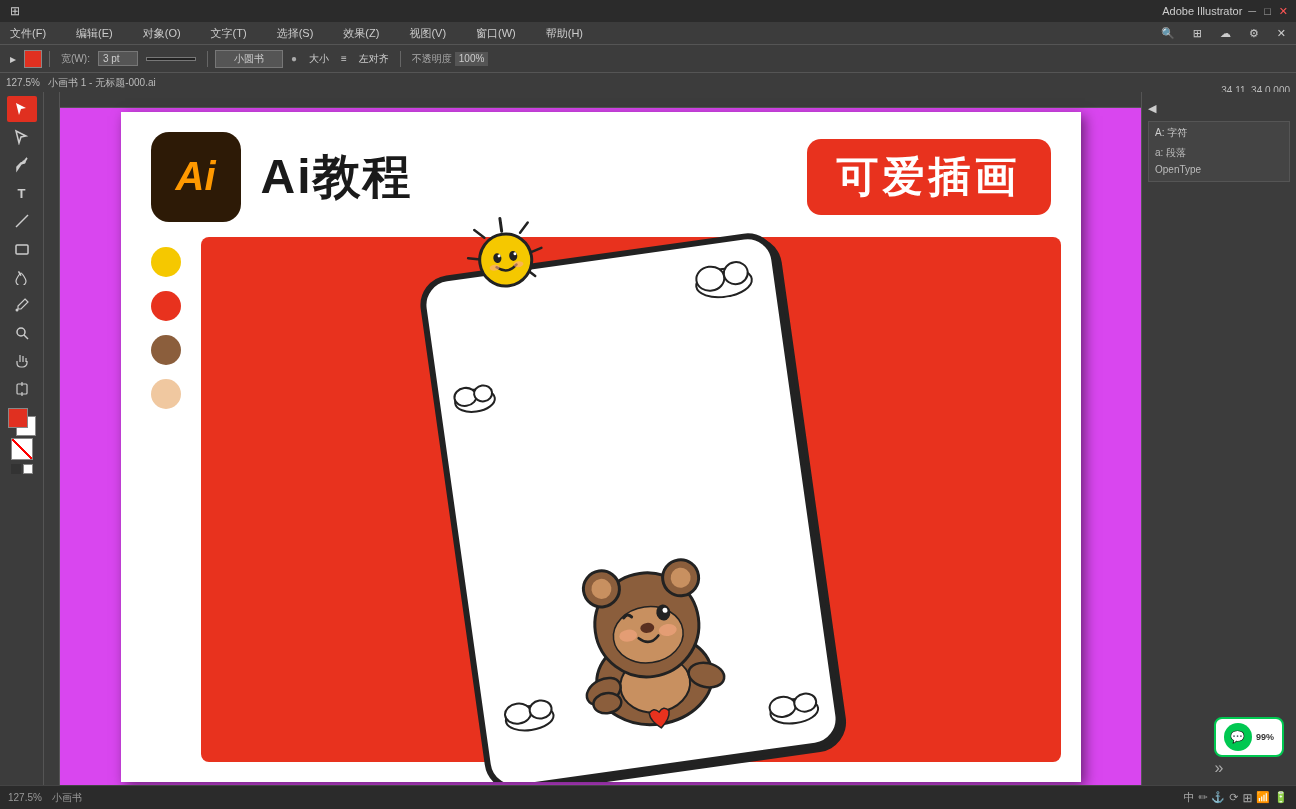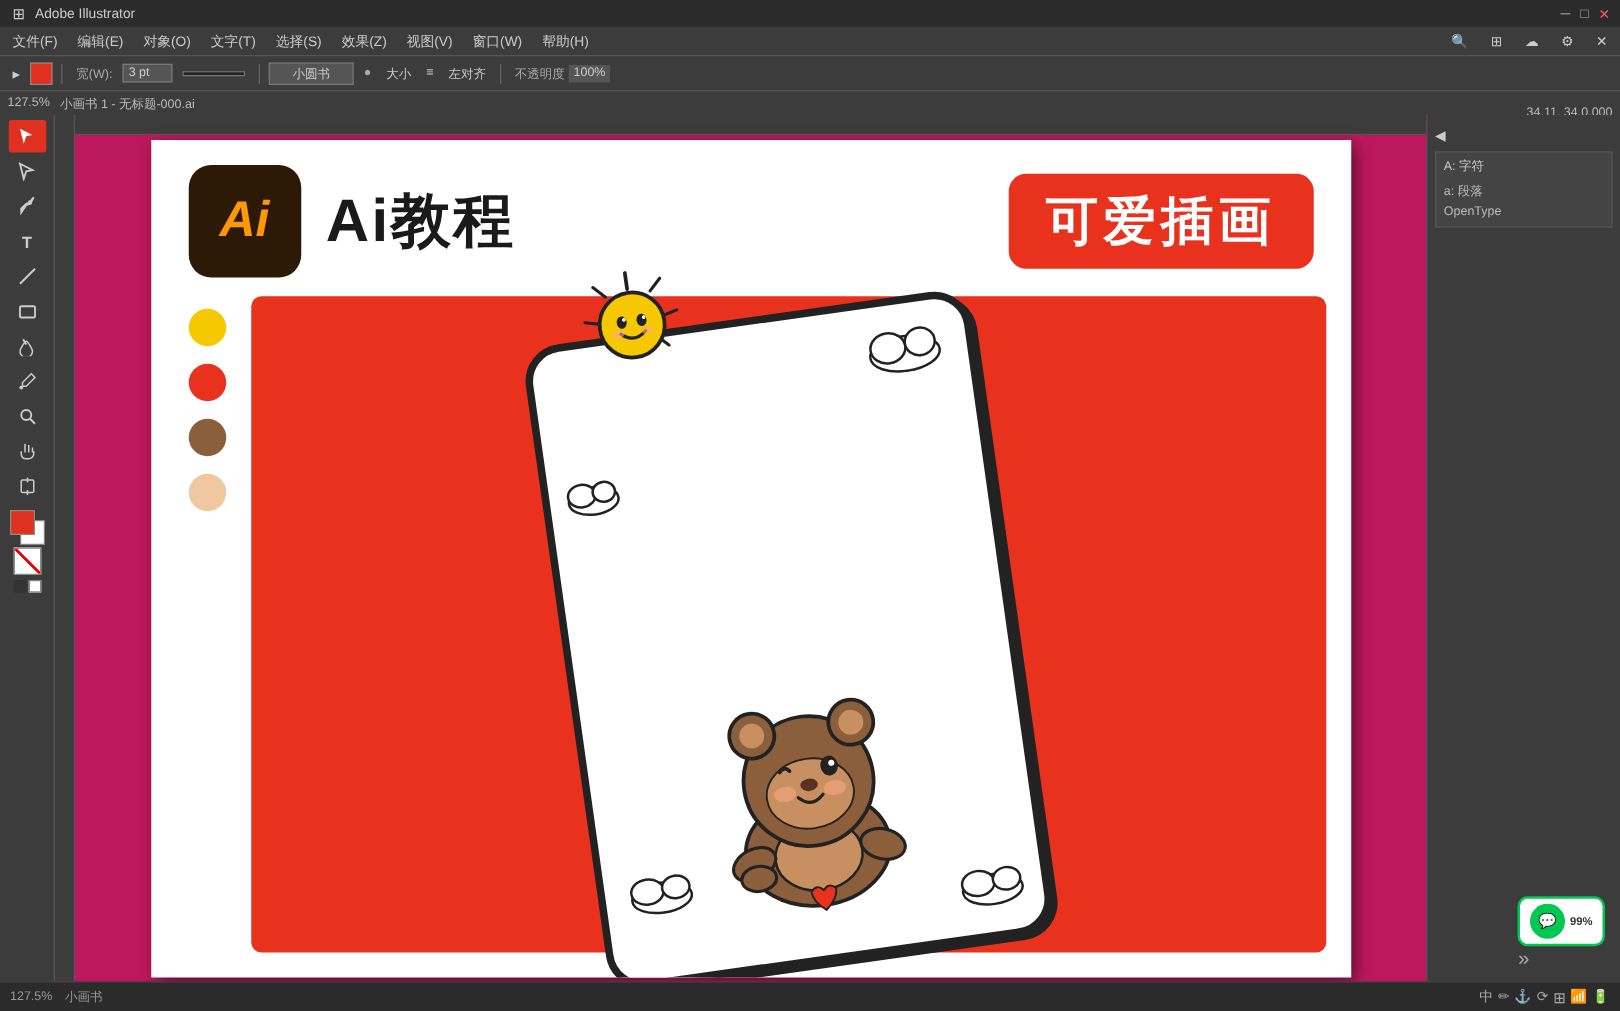--- a/index.html
+++ b/index.html
@@ -31,40 +31,40 @@
       height: 14px;
       border-radius: 50%;
       display: flex;
       align-items: center;
       justify-content: center;
     }
     .title-bar-text {
       color: #ccc;
       font-size: 11px;
       flex: 1;
-      text-align: left;
+      text-align: right;
     }
     .title-bar-controls {
       display: flex;
       gap: 8px;
     }
     .title-bar-btn {
       color: #aaa;
       font-size: 11px;
       cursor: pointer;
     }
 
     
     .menu-bar {
       height: 22px;
       background: #3c3c3c;
       display: flex;
       align-items: center;
       padding: 0 4px;
-      gap: 4px;
+      gap: 18px;
     }
     .menu-item {
       color: #ccc;
       font-size: 11px;
       padding: 2px 6px;
       cursor: pointer;
       border-radius: 2px;
     }
 
     
@@ -221,21 +221,21 @@
     }
     .tool-small-sq {
       width: 10px;
       height: 10px;
       background: #888;
     }
 
     
     .canvas-area {
       flex: 1;
-      background: #be185d;
+      background: #d946ef;
       position: relative;
       overflow: hidden;
       display: flex;
       align-items: center;
       justify-content: center;
     }
     .ruler-h {
       position: absolute;
       top: 0;
       left: 0;

